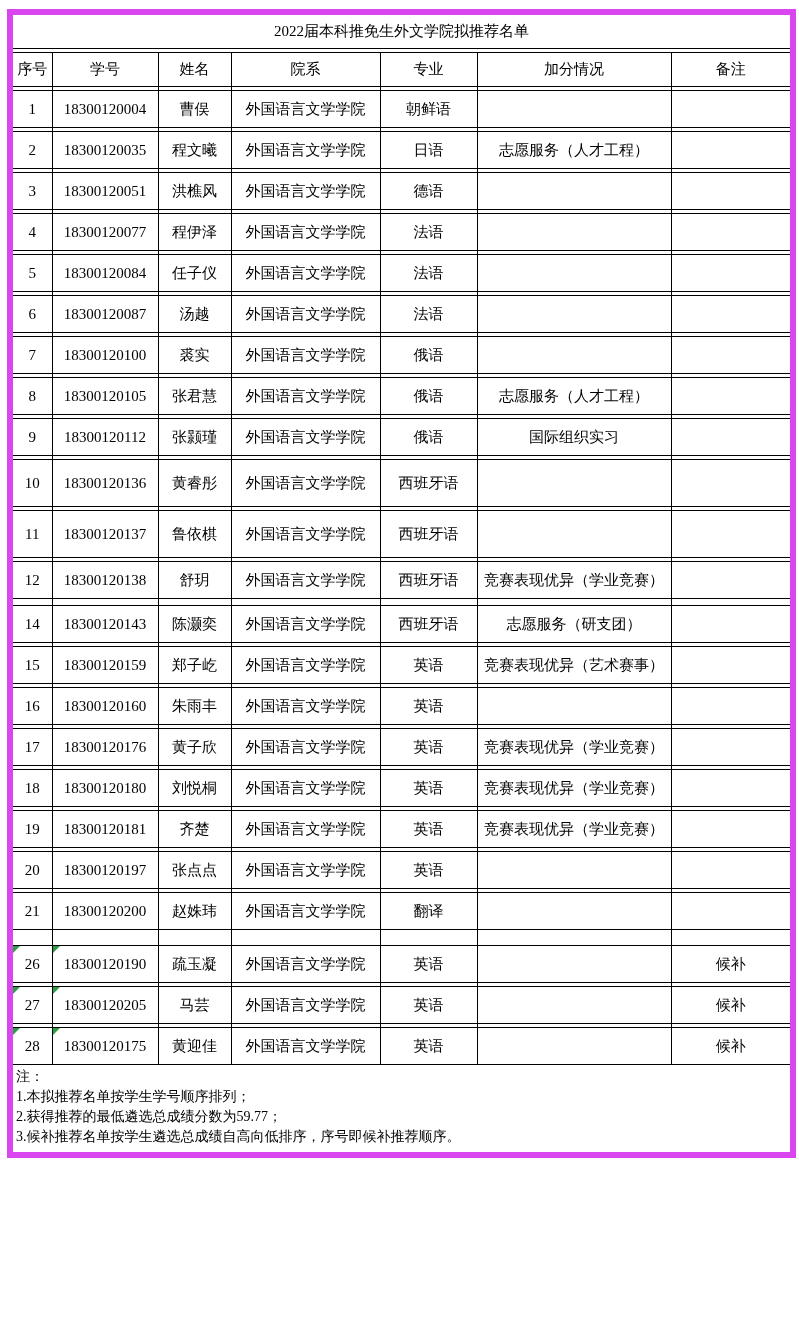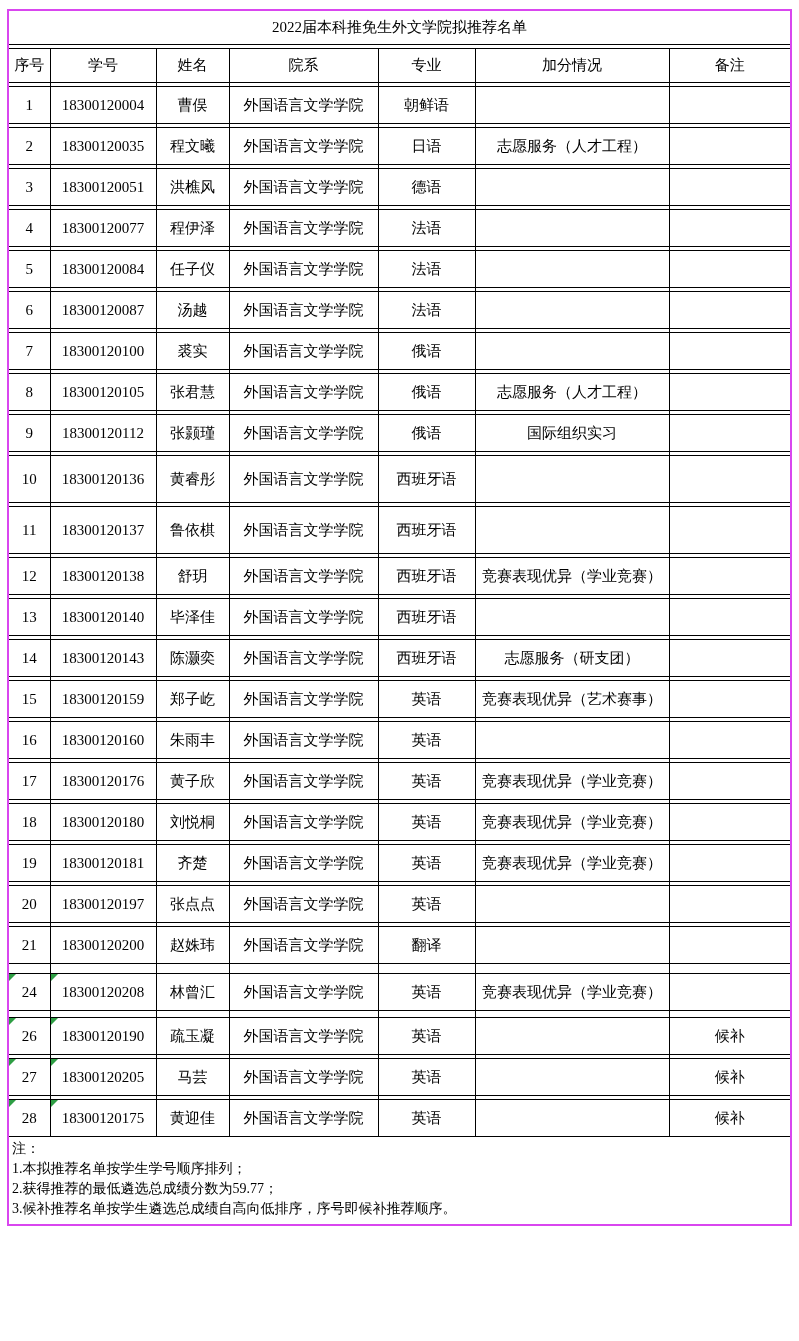--- a/index.html
+++ b/index.html
@@ -6,21 +6,21 @@
     margin: 0;
     background: #ffffff;
     color: #000;
     font-family: "Liberation Serif", "DejaVu Serif", serif;
   }
   body { padding: 9px 7px; }
   table.sheet {
     border-collapse: collapse;
     table-layout: fixed;
     width: 783px;
-    border: 2px solid #d946ef;
+    border: 6px solid #d946ef;
   }
   td {
     border: 1px solid #000;
     text-align: center;
     vertical-align: middle;
     font-size: 15px;
     padding: 0 2px;
     overflow: hidden;
     white-space: nowrap;
   }
@@ -302,29 +302,20 @@
       </tr>
       <tr class="spacer">
         <td></td>
         <td></td>
         <td></td>
         <td></td>
         <td></td>
         <td></td>
         <td></td>
       </tr>
-      <tr class="datarow">
-        <td>13</td>
-        <td>18300120140</td>
-        <td>毕泽佳</td>
-        <td>外国语言文学学院</td>
-        <td>西班牙语</td>
-        <td></td>
-        <td></td>
-      </tr>
       <tr class="spacer">
         <td></td>
         <td></td>
         <td></td>
         <td></td>
         <td></td>
         <td></td>
         <td></td>
       </tr>
       <tr class="datarow">
@@ -480,29 +471,20 @@
         <td></td>
         <td></td>
       </tr>
       <tr class="spacer">
         <td></td>
         <td></td>
         <td></td>
         <td></td>
         <td></td>
         <td></td>
-        <td></td>
-      </tr>
-      <tr class="datarow">
-        <td class="marked">24<span class="tri" style="border-top-color: rgb(46, 158, 68);"></span></td>
-        <td class="marked">18300120208<span class="tri" style="border-top-color: rgb(46, 158, 68);"></span></td>
-        <td>林曾汇</td>
-        <td>外国语言文学学院</td>
-        <td>英语</td>
-        <td>竞赛表现优异（学业竞赛）</td>
         <td></td>
       </tr>
       <tr class="spacer">
         <td></td>
         <td></td>
         <td></td>
         <td></td>
         <td></td>
         <td></td>
         <td></td>

